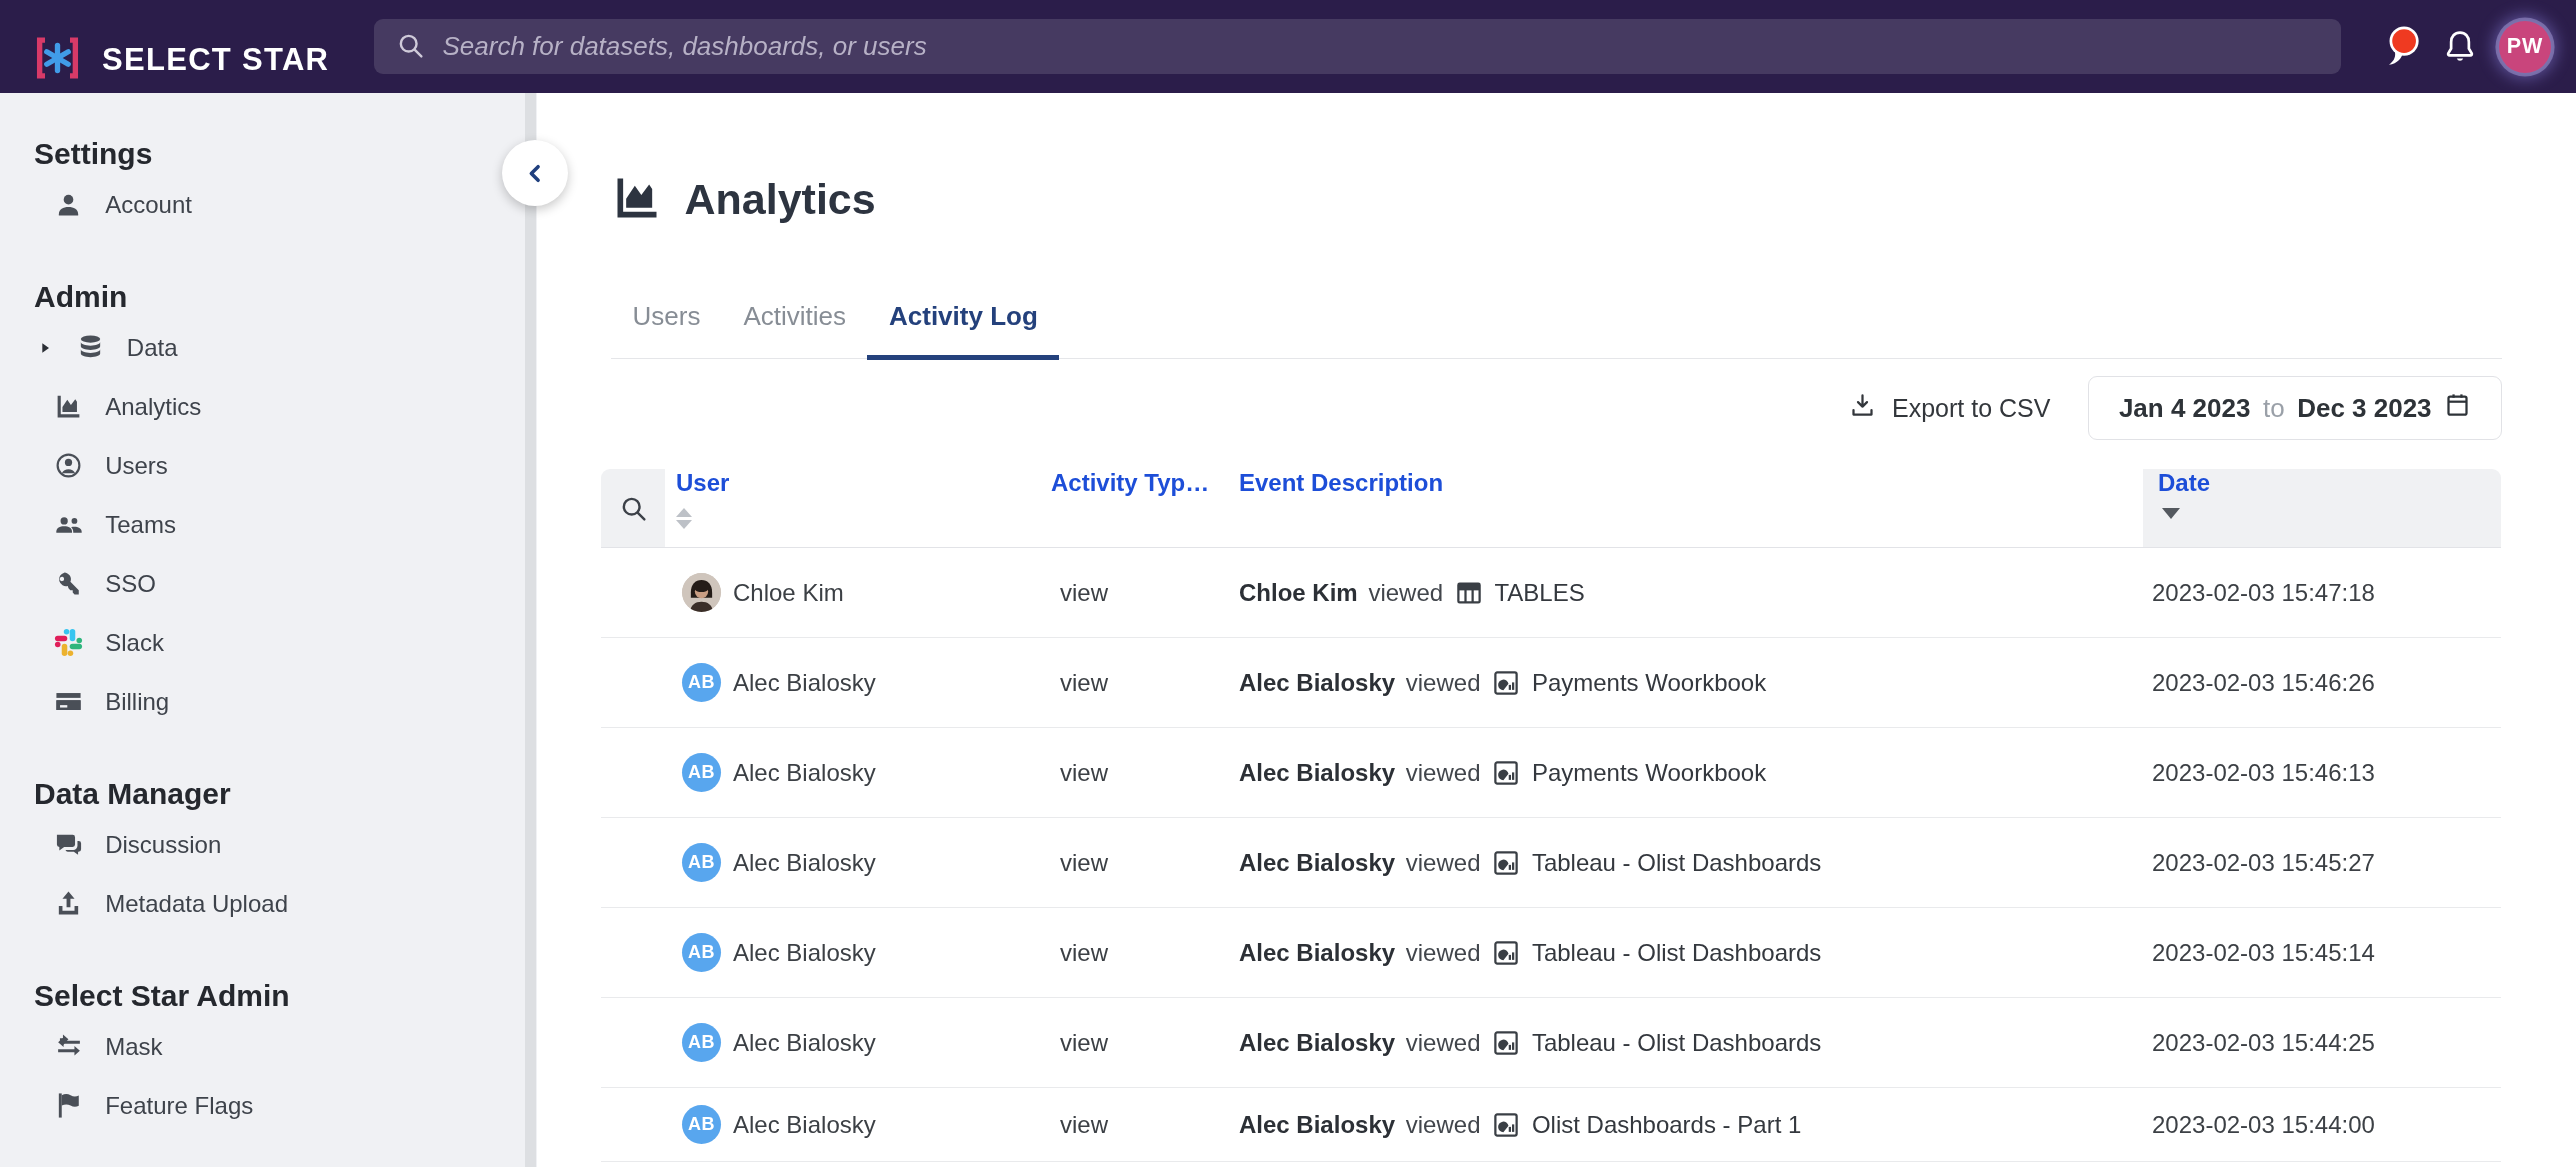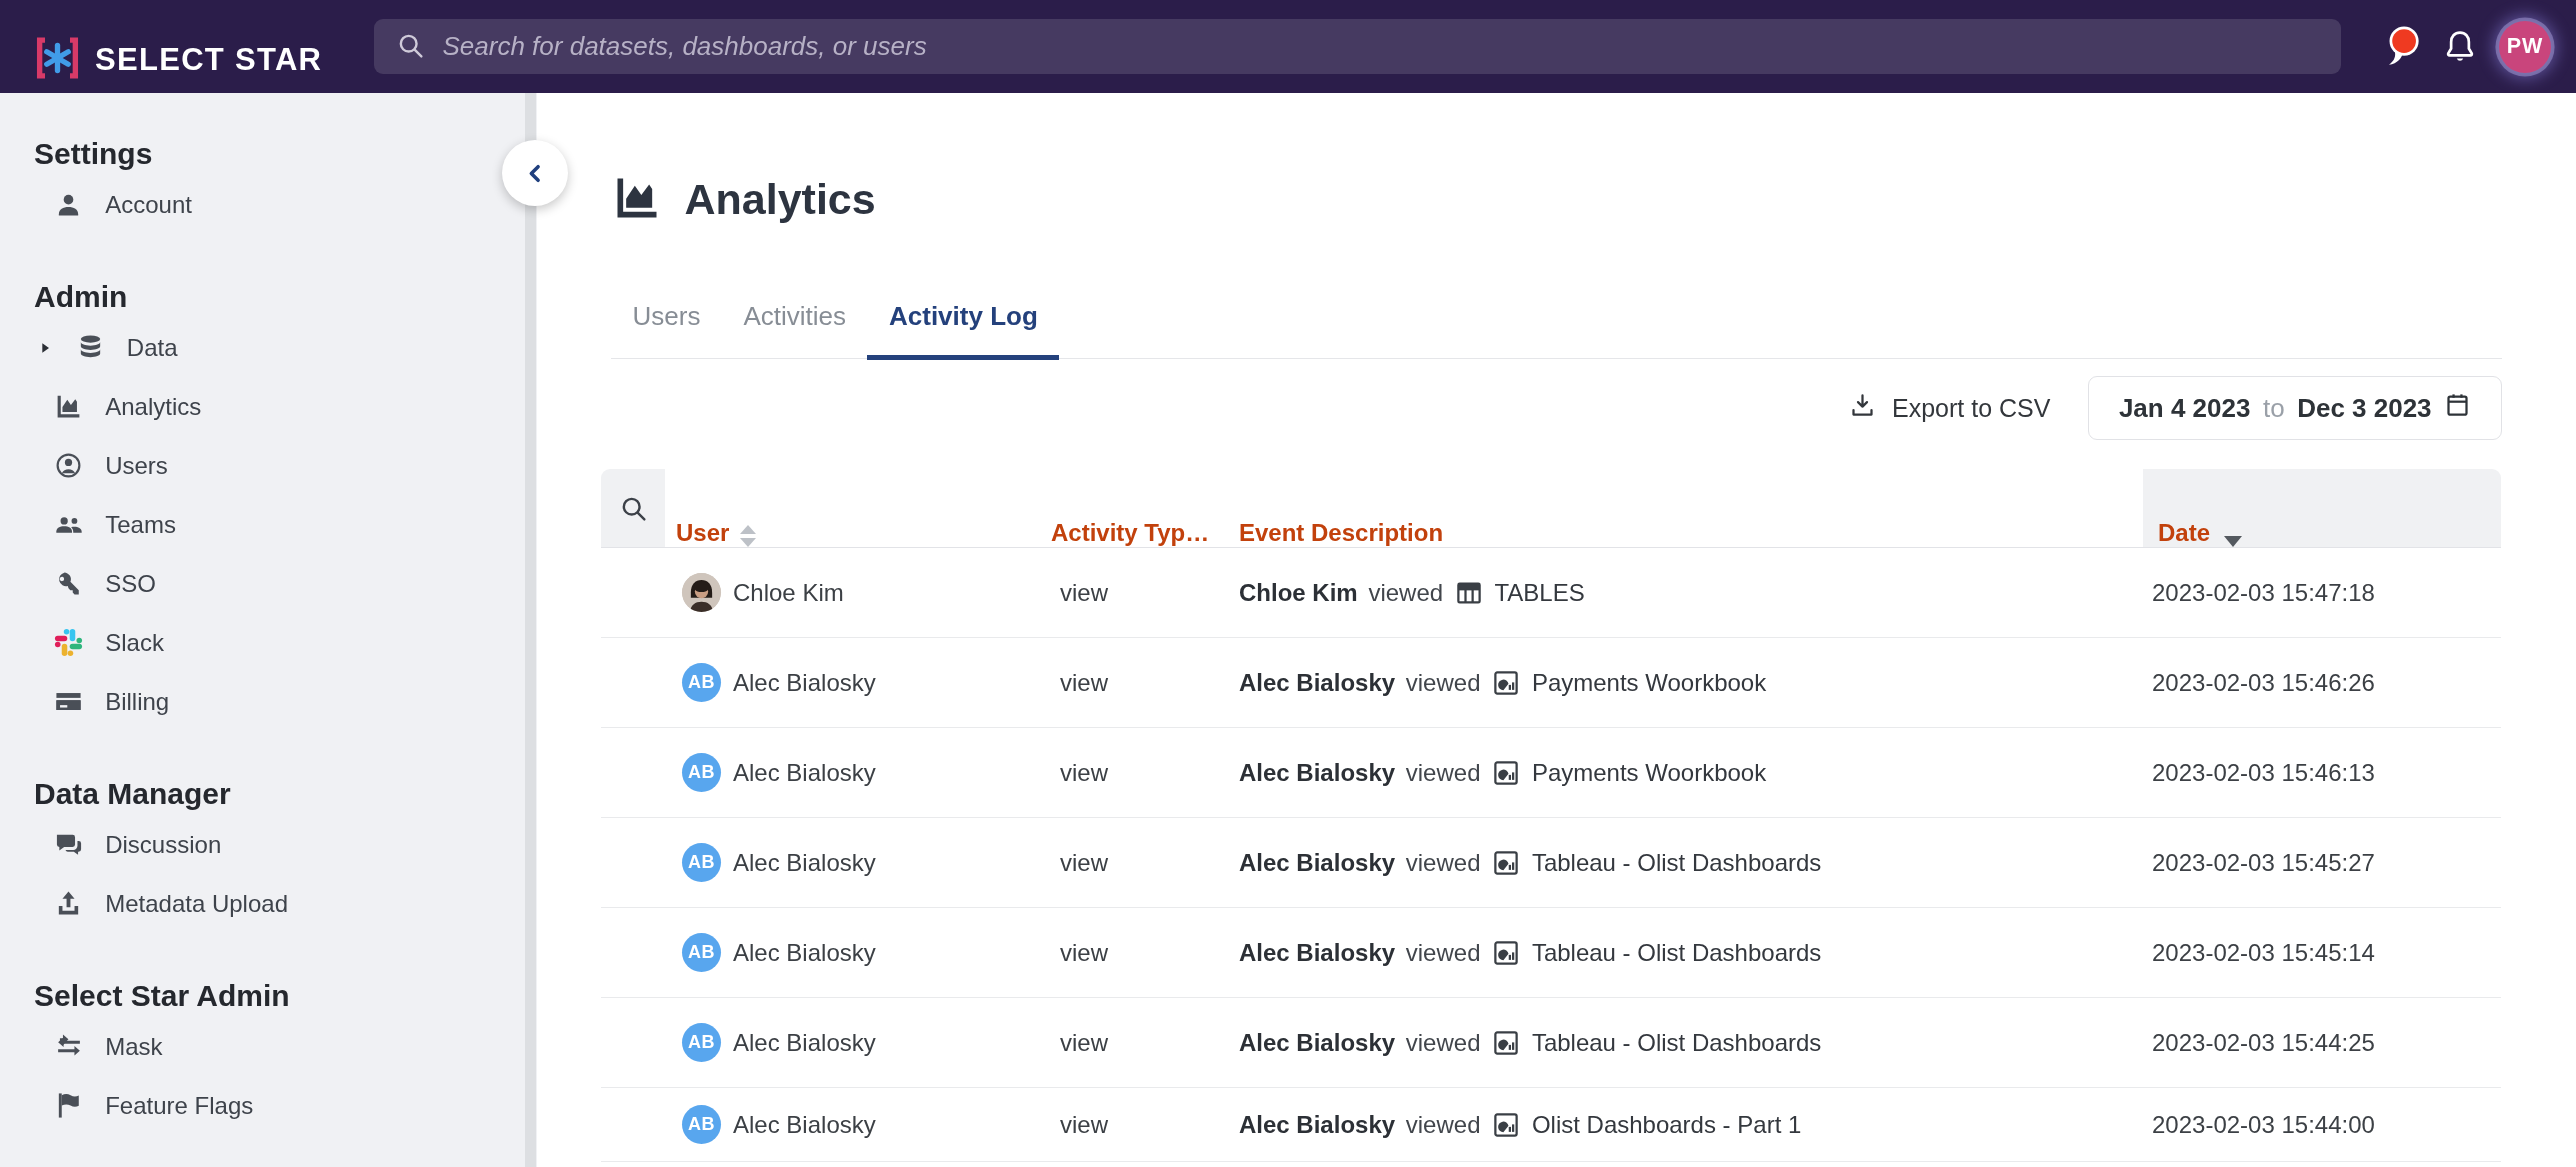--- a/index.html
+++ b/index.html
@@ -4,21 +4,21 @@
 <style>
   * { margin:0; padding:0; box-sizing:border-box; }
   html,body { background:#fff; }
   .page {
     position:relative; width:2576px; height:1167px; overflow:hidden;
     font-family:"Liberation Sans", sans-serif; background:#fff;
   }
 
   
   .topbar { position:absolute; left:0; top:0; width:100%; height:93px; background:#2B1D4A; }
-  .logo { position:absolute; left:34px; top:0; height:119px; display:flex; align-items:center; gap:14px; cursor:pointer; }
+  .logo { position:absolute; left:34px; top:0; height:119px; display:flex; align-items:center; gap:21px; cursor:pointer; }
   .logo-text { color:#fff; font-size:31px; font-weight:800; letter-spacing:1.3px; }
   .searchbox {
     position:absolute; left:374px; top:19px; width:1967px; height:55px;
     background:rgba(255,255,255,0.13); border-radius:9px; display:flex; align-items:center; padding:0 21.5px; gap:18px;
   }
   .searchbox input {
     flex:1; background:transparent; border:none; outline:none;
     color:#EAE6F2; font-size:26px; font-family:"Liberation Sans", sans-serif;font-style:italic;
   }
   .searchbox input::placeholder { color:#B7B1C6; }
@@ -80,21 +80,21 @@
 
   
   .table { position:absolute; left:64px; top:376px; width:1900px; }
   .thead { position:relative; height:79px; border-bottom:1.8px solid #E2E3E7; }
   .th-search {
     position:absolute; left:0; top:0; width:64px; height:100%; background:#F0F1F3;
     border-radius:9px 0 0 0; display:flex; align-items:center; justify-content:center;
     border:none; cursor:pointer; color:#3C4148;
   }
   .th-date-bg { position:absolute; left:1542px; right:0; top:0; height:100%; background:#F0F1F3; border-radius:0 9px 0 0; }
-  .th { position:absolute; top:0; height:100%; display:flex; align-items:flex-end; gap:10.7px; font-size:24px; font-weight:700; color:#c2410c; cursor:pointer; }
+  .th { position:absolute; top:0; height:100%; display:flex; align-items:flex-start; gap:10.7px; font-size:24px; font-weight:700; color:#1d4ed8; cursor:pointer;flex-direction:column; }
   .th-user { left:75px; } .th-activity { left:450px; cursor:default; } .th-event { left:638px; cursor:default; } .th-date { left:1557px; }
   .sort-両 { display:inline-flex; flex-direction:column; gap:3.6px; }
   .tri-up { width:0; height:0; border-left:8px solid transparent; border-right:8px solid transparent; border-bottom:9px solid #BDC1C7; }
   .tri-dn { width:0; height:0; border-left:8px solid transparent; border-right:8px solid transparent; border-top:9px solid #BDC1C7; }
   .tri-desc { width:0; height:0; border-left:9.8px solid transparent; border-right:9.8px solid transparent; border-top:11.6px solid #54595F; margin-left:3.6px; }
 
   .row { position:relative; height:90px; border-bottom:1.8px solid #E9EAEC; cursor:pointer; }
   .row.last { height:74px; }
   .cell { position:absolute; top:0; height:100%; display:flex; align-items:center; font-size:24px; color:#3C4045;text-align:right; }
   .c-avatar { left:81px; } .c-name { left:132px; } .c-activity { left:459px; } .c-event { left:638px; gap:10.7px; } .c-date { left:1551px; }

